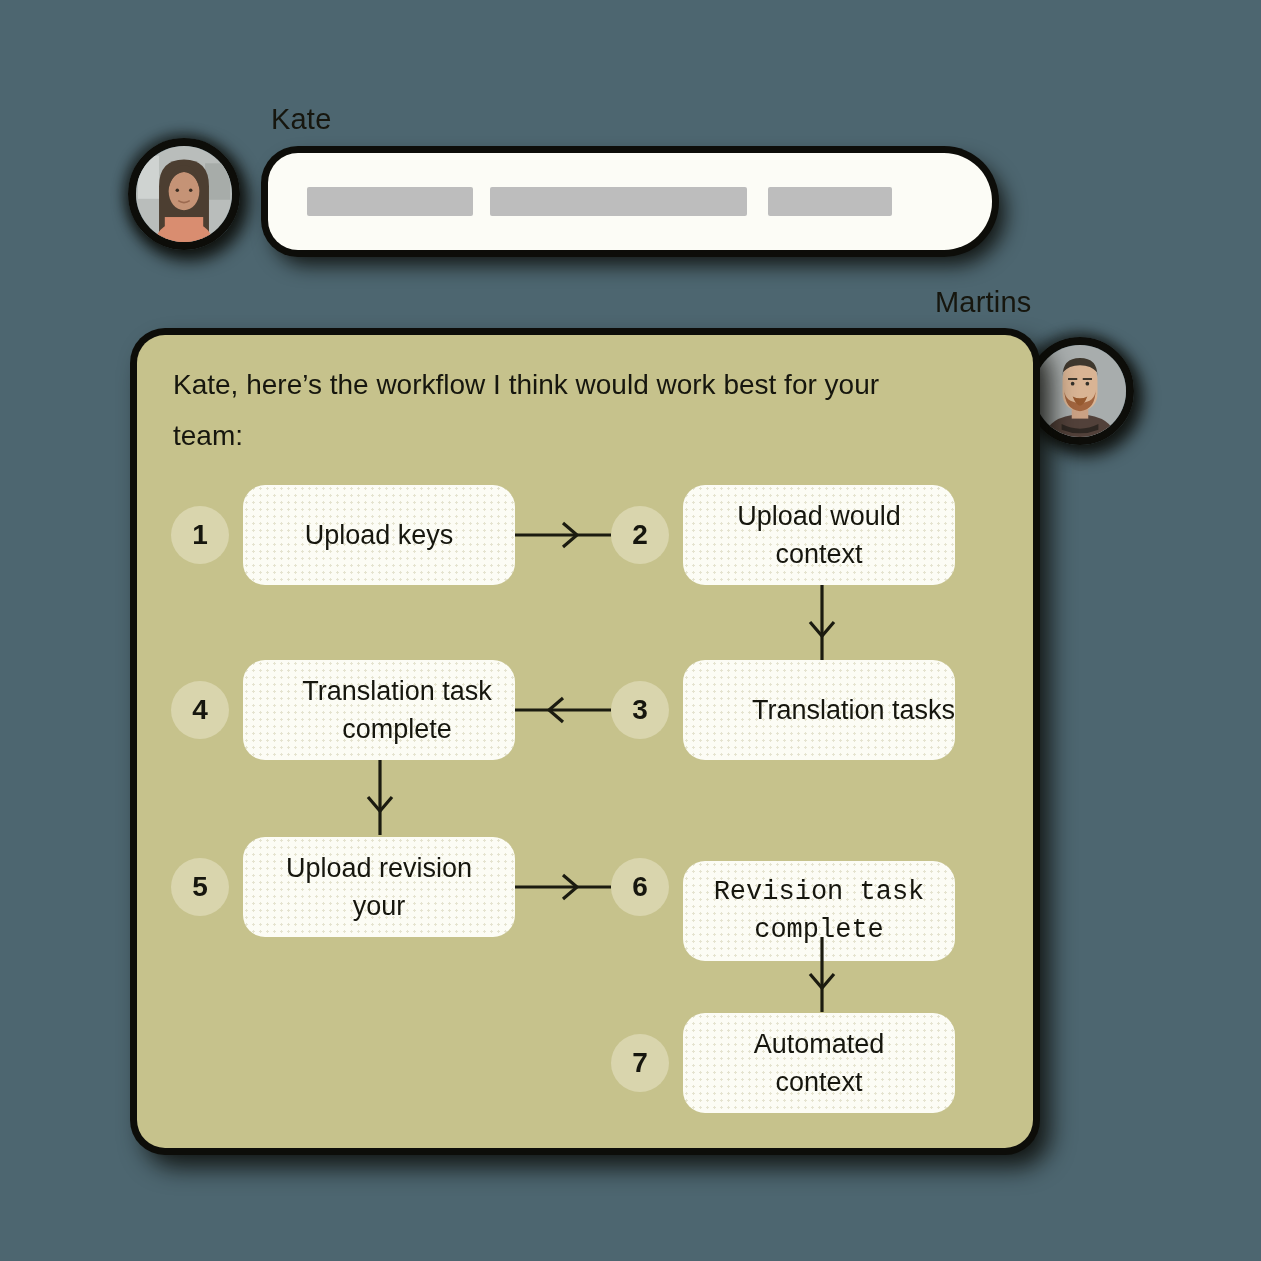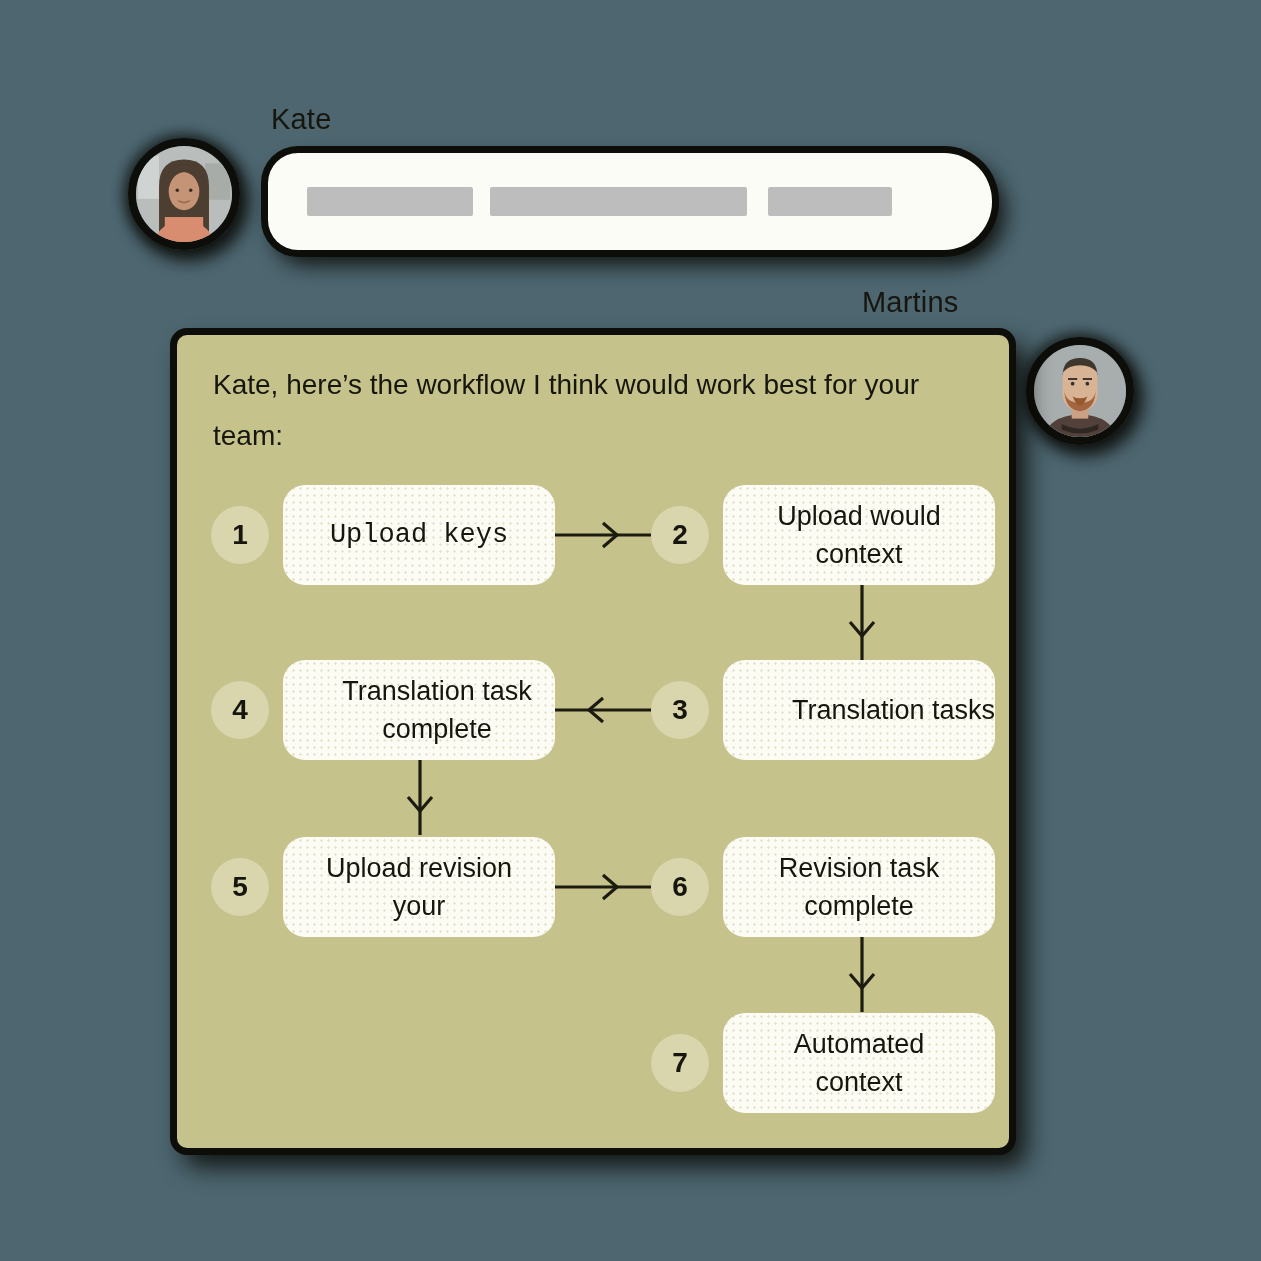--- a/index.html
+++ b/index.html
@@ -23,21 +23,21 @@
     overflow:hidden;
   }
   .name-label {
     position:absolute;
     font-size:29px;
     font-weight:500;
     letter-spacing:.2px;
     color:var(--ink);
   }
   #kate-name { left:271px; top:103px; }
-  #martins-name { left:862px; top:286px; }
+  #martins-name { left:935px; top:286px; }
 
   .avatar {
     position:absolute;
     border-radius:50%;
     border:8px solid var(--outline);
     box-shadow: 5px 7px 16px 4px rgba(8,8,4,.85), -3px -3px 12px 2px rgba(8,8,4,.45);
     overflow:hidden;
   }
   #kate-avatar  { left:128px;  top:138px; width:112px; height:112px; }
   #martins-avatar { left:1026px; top:337px; width:108px; height:108px; }
@@ -54,25 +54,24 @@
     position:absolute; top:34px; height:29px;
     background:var(--skeleton_bar);
     border-radius:2px;
   }
   .bar-1 { left:39px;  width:166px; }
   .bar-2 { left:222px; width:257px; }
   .bar-3 { left:500px; width:124px; }
 
   #martins-bubble {
     position:absolute;
-    left:137px; top:335px; width:832px; height:813px;
+    left:137px; top:335px; width:896px; height:813px;
     background:var(--bubble_olive);
-    border-radius:10px;
+    border-radius:28px;
     box-shadow: 0 0 0 7px var(--outline), 12px 14px 24px 5px rgba(8,8,4,.85);
-    margin-left: 40px;
   }
   #martins-message {
     position:absolute;
     left:36px; top:24px; width:778px;
     font-size:28px; font-weight:500; line-height:51px;
     color:var(--ink);
   }
 
   .flow-badge {
     position:absolute;
@@ -96,26 +95,26 @@
     color:var(--ink);
   }
   
   .badge-r1-left  { left:34px;  top:171px; }
   .badge-r1-right { left:474px; top:171px; }
   .badge-r2-left  { left:34px;  top:346px; }
   .badge-r2-right { left:474px; top:346px; }
   .badge-r3-left  { left:34px;  top:523px; }
   .badge-r3-right { left:474px; top:523px; }
   .badge-r4-right { left:474px; top:699px; }
-  .box-r1-left  { left:106px; top:150px;font-family:Liberation Mono, monospace; }
+  .box-r1-left  { left:106px; top:150px; }
   .box-r1-right { left:546px; top:150px; }
   .box-r2-left  { left:106px; top:325px;padding-left:36px; }
   .box-r2-right { left:546px; top:325px;align-items:flex-end; }
   .box-r3-left  { left:106px; top:502px; }
-  .box-r3-right { left:546px; top:502px; }
+  .box-r3-right { left:546px; top:526px;font-family:Liberation Mono, monospace; }
   .box-r4-right { left:546px; top:678px; }
 
   .arrow { position:absolute; }
   .arrow svg { display:block; }
   .arrow-h-1 { left:378px; top:185px; }
   .arrow-h-2 { left:378px; top:360px; }
   .arrow-h-3 { left:378px; top:537px; }
   .arrow-v-1 { left:669px; top:250px; }
   .arrow-v-2 { left:227px; top:425px; }
   .arrow-v-3 { left:669px; top:602px; }

